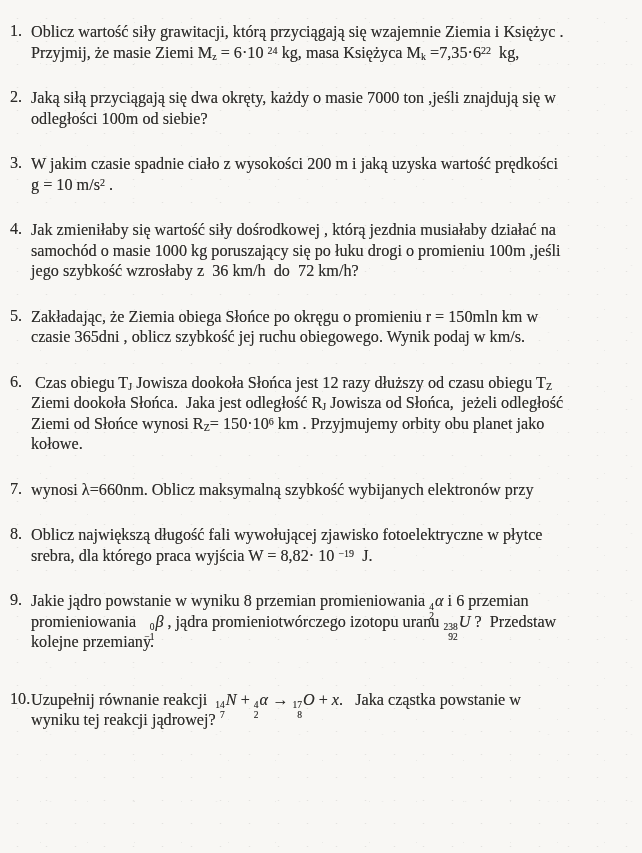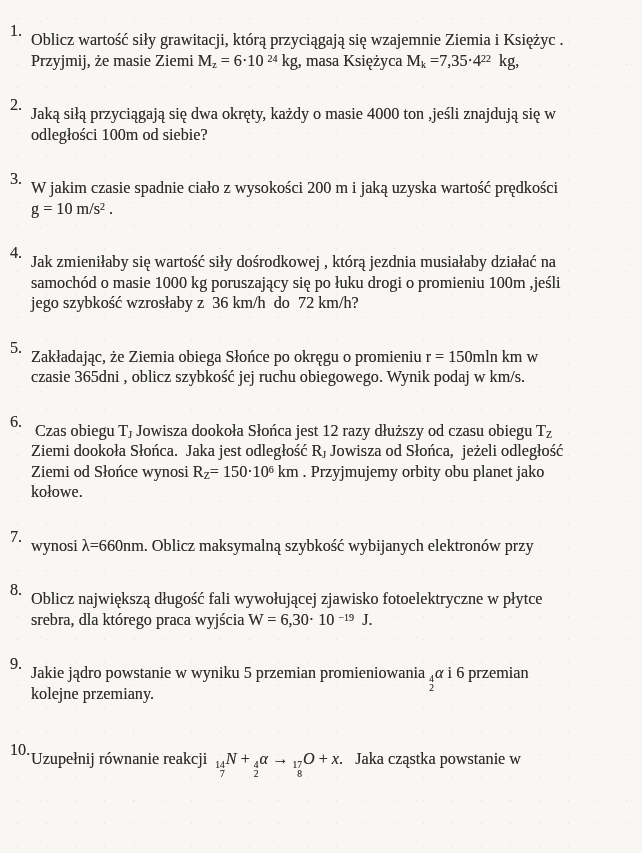--- a/index.html
+++ b/index.html
@@ -27,21 +27,21 @@
   }
   .problem {
     display: flex;
     margin-bottom: 25px;
   }
   .problem:last-child { margin-top: 37px; margin-bottom: 0; }
   .num {
     flex: 0 0 21px;
     white-space: nowrap;
   }
-  .body { flex: 1 1 auto; min-width: 0; margin-top: 8px; }
+  .body { flex: 1 1 auto; min-width: 0; }
   .line {
     white-space: pre;
     line-height: 20.5px;
     height: 20.5px;
     overflow: visible;
   }
   sup, sub {
     font-size: 10px;
     line-height: 0;
   }
@@ -61,27 +61,27 @@
 </style>
 </head>
 <body>
 
 <div class="page">
   <div>
       <div class="problem">
         <div class="num">1.</div>
         <div class="body">
           <div class="line"><span>Oblicz wartość siły grawitacji, którą przyciągają się wzajemnie Ziemia i Księżyc .</span></div>
-          <div class="line"><span>Przyjmij, że masie Ziemi M</span><sub>z</sub><span> = 6·10 </span><sup>24</sup><span> kg, masa Księżyca M</span><sub>k</sub><span> =7,35·4</span><sup>22</sup><span>  kg,</span></div>
+          <div class="line"><span>Przyjmij, że masie Ziemi M</span><sub>z</sub><span> = 6·10 </span><sup>24</sup><span> kg, masa Księżyca M</span><sub>k</sub><span> =7,35·6</span><sup>22</sup><span>  kg,</span></div>
         </div>
       </div>
       <div class="problem">
         <div class="num">2.</div>
         <div class="body">
-          <div class="line"><span>Jaką siłą przyciągają się dwa okręty, każdy o masie 4000 ton ,jeśli znajdują się w</span></div>
+          <div class="line"><span>Jaką siłą przyciągają się dwa okręty, każdy o masie 7000 ton ,jeśli znajdują się w</span></div>
           <div class="line"><span>odległości 100m od siebie?</span></div>
         </div>
       </div>
       <div class="problem">
         <div class="num">3.</div>
         <div class="body">
           <div class="line"><span>W jakim czasie spadnie ciało z wysokości 200 m i jaką uzyska wartość prędkości</span></div>
           <div class="line"><span>g = 10 m/s</span><sup>2</sup><span> .</span></div>
         </div>
       </div>
@@ -112,30 +112,32 @@
       <div class="problem">
         <div class="num">7.</div>
         <div class="body">
           <div class="line"><span>wynosi λ=660nm. Oblicz maksymalną szybkość wybijanych elektronów przy</span></div>
         </div>
       </div>
       <div class="problem">
         <div class="num">8.</div>
         <div class="body">
           <div class="line"><span>Oblicz największą długość fali wywołującej zjawisko fotoelektryczne w płytce</span></div>
-          <div class="line"><span>srebra, dla którego praca wyjścia W = 6,30· 10 </span><sup>−19</sup><span>  J.</span></div>
+          <div class="line"><span>srebra, dla którego praca wyjścia W = 8,82· 10 </span><sup>−19</sup><span>  J.</span></div>
         </div>
       </div>
       <div class="problem">
         <div class="num">9.</div>
         <div class="body">
-          <div class="line"><span>Jakie jądro powstanie w wyniku 5 przemian promieniowania </span><span class="stack"><span>4</span><span>2</span></span><span class="it">α</span><span> i 6 przemian</span></div>
+          <div class="line"><span>Jakie jądro powstanie w wyniku 8 przemian promieniowania </span><span class="stack"><span>4</span><span>2</span></span><span class="it">α</span><span> i 6 przemian</span></div>
+          <div class="line"><span>promieniowania  </span><span class="stack"><span>0</span><span>−1</span></span><span class="it">β</span><span> , jądra promieniotwórczego izotopu uranu </span><span class="stack"><span>238</span><span>92</span></span><span class="it">U</span><span> ?  Przedstaw</span></div>
           <div class="line"><span>kolejne przemiany.</span></div>
         </div>
       </div>
       <div class="problem">
         <div class="num">10.</div>
         <div class="body">
           <div class="line"><span>Uzupełnij równanie reakcji  </span><span class="stack"><span>14</span><span>7</span></span><span class="it">N</span><span> + </span><span class="stack"><span>4</span><span>2</span></span><span class="it">α</span><span> → </span><span class="stack"><span>17</span><span>8</span></span><span class="it">O</span><span> + </span><span class="it">x</span><span>.   Jaka cząstka powstanie w</span></div>
+          <div class="line"><span>wyniku tej reakcji jądrowej?</span></div>
         </div>
       </div>
     </div>
 </div>
 
 </body></html>

